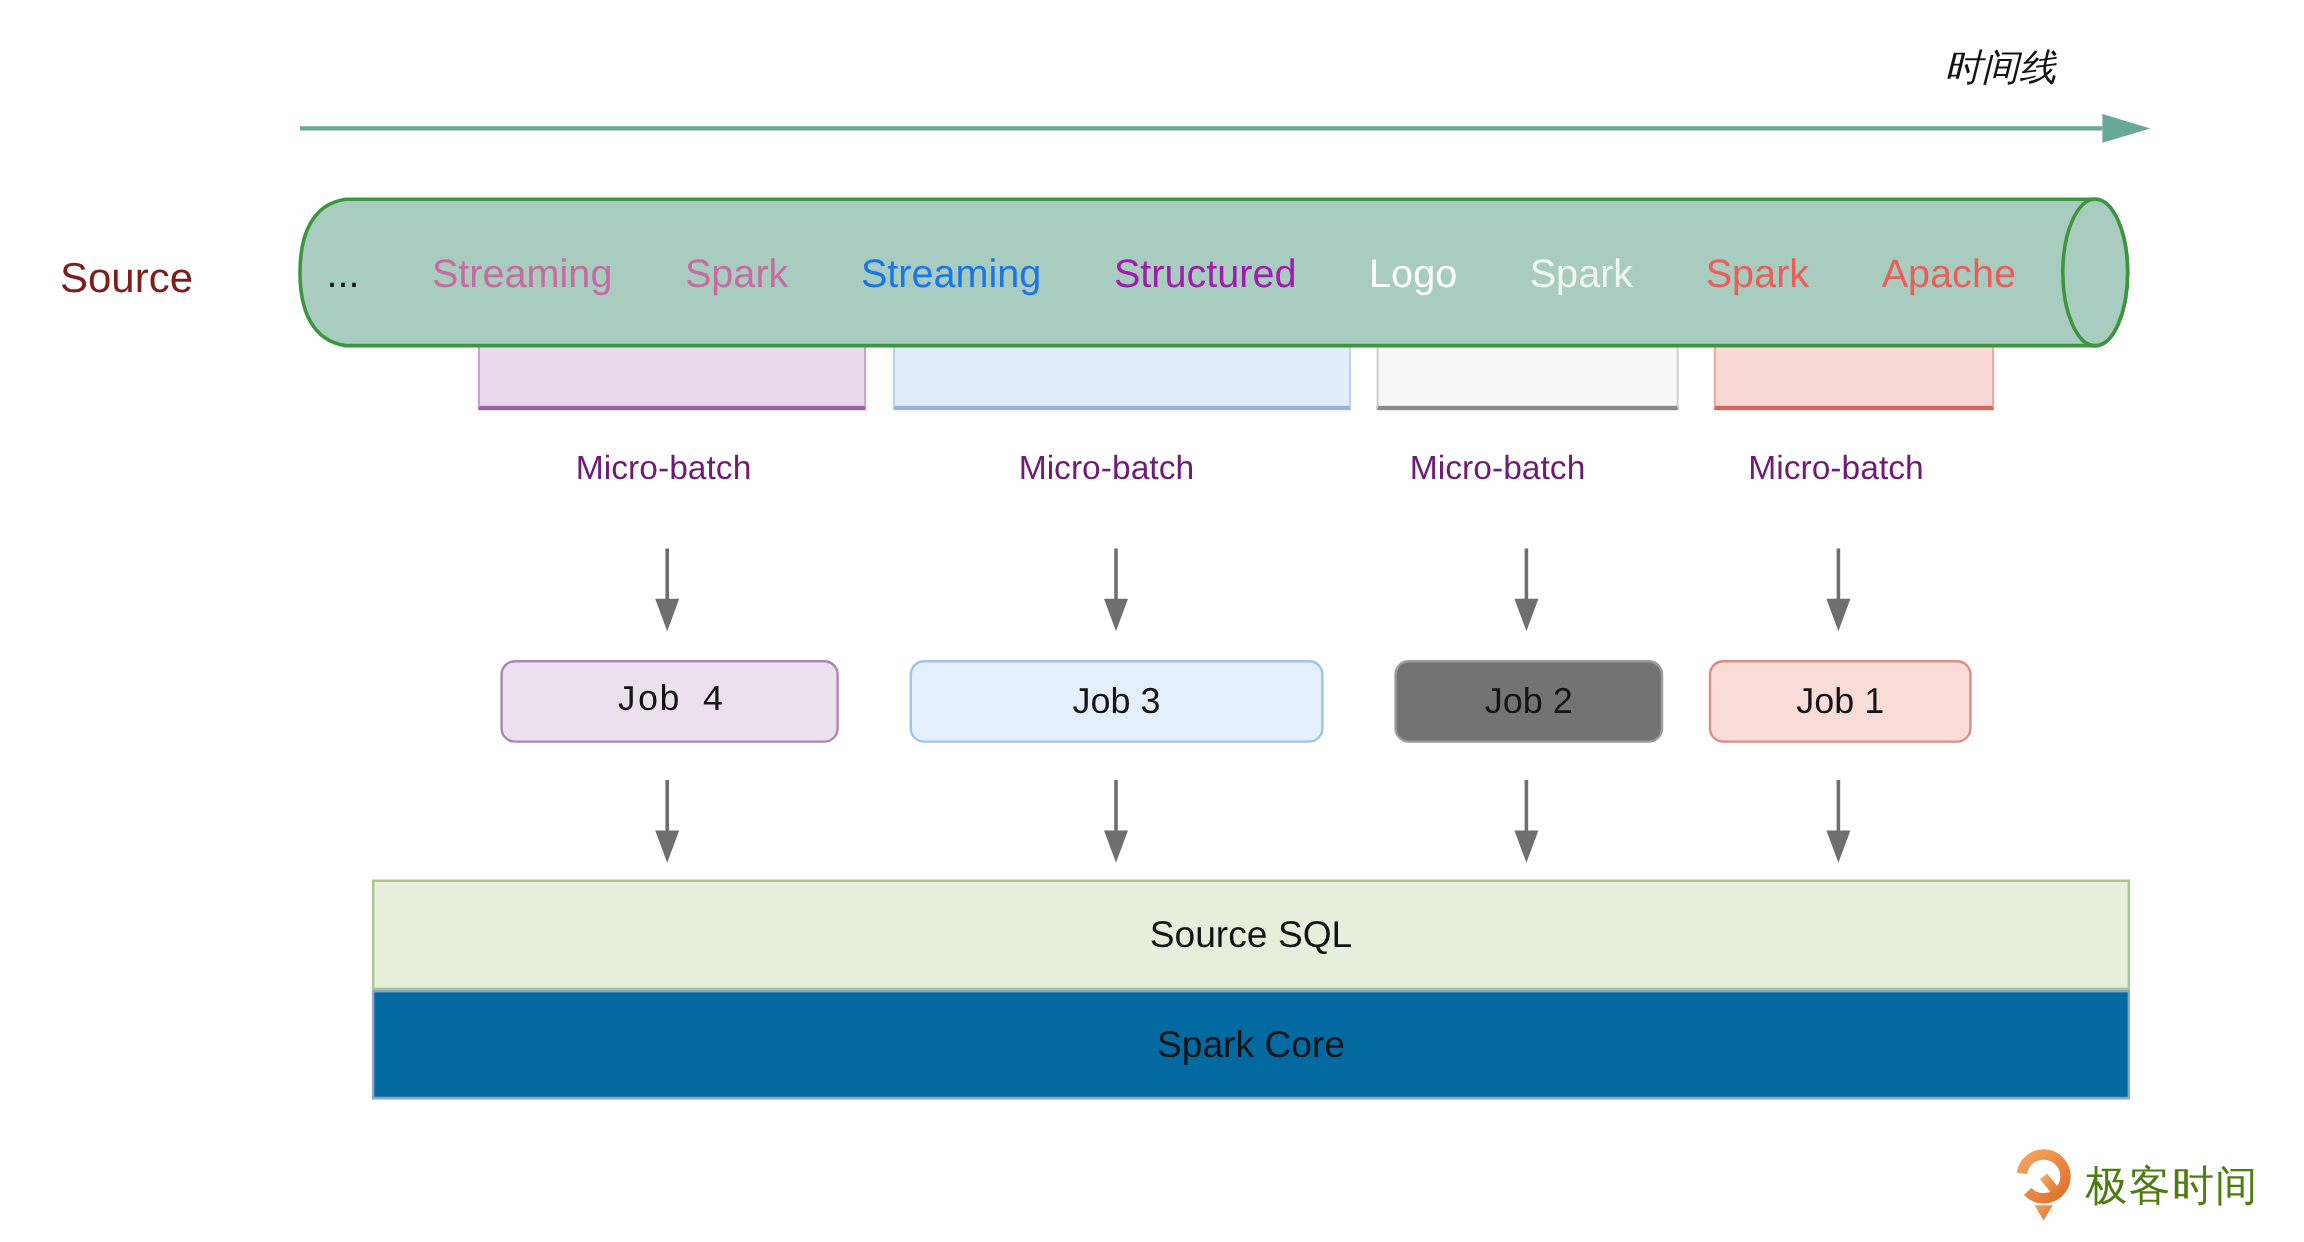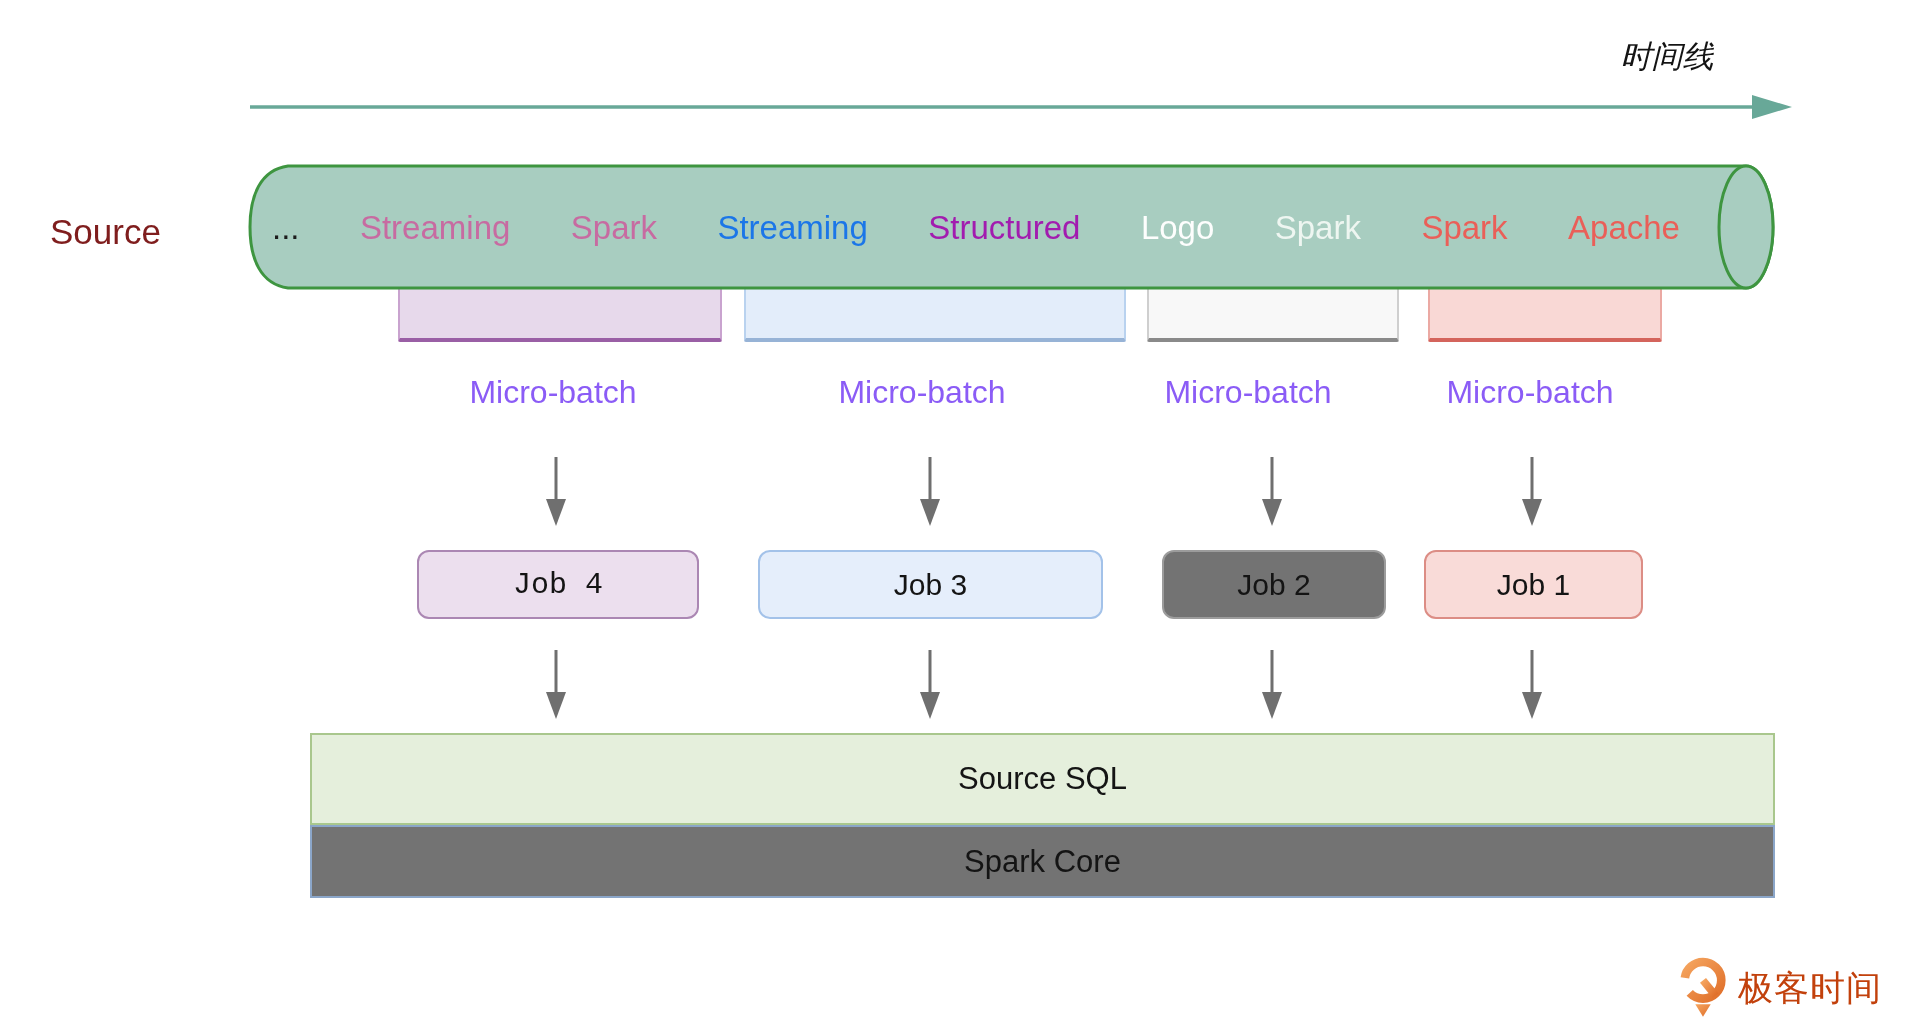--- a/index.html
+++ b/index.html
@@ -4,21 +4,21 @@
 <style>
   html,body{margin:0;padding:0;background:#ffffff;}
   body{font-family:"Liberation Sans","DejaVu Sans",sans-serif;}
   .canvas{position:relative;width:1920px;height:1035px;background:#ffffff;overflow:hidden;}
   .abs{position:absolute;}
   .source-label{font-size:35px;color:#7f1d1d;}
   .timeline-label{font-size:31px;color:#141414;transform:translateX(-50%);}
   .stream-row{display:flex;justify-content:space-between;align-items:center;font-size:33px;white-space:nowrap;z-index:3;}
   .batch-box{z-index:1;border-style:solid;border-width:2px 2px 4px 2px;border-radius:2px;}
   .cyl{z-index:2;}
-  .micro-label{font-size:32px;color:#8b5cf6;transform:translateX(-50%);white-space:nowrap;}
+  .micro-label{font-size:28px;color:#701a75;transform:translateX(-50%);white-space:nowrap;}
   .job-box{border-width:2px;border-style:solid;border-radius:12px;text-align:center;font-size:30px;color:#141414;display:flex;align-items:center;justify-content:center;}
   .layer-box{border-width:2px;border-style:solid;text-align:center;font-size:31px;color:#141414;display:flex;align-items:center;justify-content:center;box-sizing:border-box;}
   .brand-text{font-size:35px;letter-spacing:1px;}
   .arrow-svg{display:block;}
 </style>
 </head>
 <body>
 
 <div class="canvas">
 
@@ -101,32 +101,32 @@
       <polygon points="3,44 23,44 13,71" fill="#6f6f6f"></polygon>
     </svg>
   <svg class="abs arrow-svg" style="left:1519px;top:648px;" width="26" height="72" viewBox="0 0 26 72">
       <line x1="13" y1="2" x2="13" y2="48" stroke="#6f6f6f" stroke-width="3"></line>
       <polygon points="3,44 23,44 13,71" fill="#6f6f6f"></polygon>
     </svg>
 
   <div class="abs layer-box" style="left: 310px; top: 733px; width: 1465px; height: 92px; background-color: rgb(229, 239, 220); border-color: rgb(169, 199, 141);">
     <span>Source SQL</span>
   </div>
-  <div class="abs layer-box" style="left: 310px; top: 825px; width: 1465px; height: 73px; background-color: #737373; border-color: rgb(139, 166, 201);">
+  <div class="abs layer-box" style="left: 310px; top: 825px; width: 1465px; height: 91px; background-color: #0369a1; border-color: rgb(139, 166, 201);">
     <span>Spark Core</span>
   </div>
 
   <div class="abs" style="left:1678px;top:956px;display:flex;align-items:center;gap:10px;">
     <svg width="50" height="64" viewBox="0 0 52 66">
       <defs>
         <linearGradient id="gkgrad" x1="0" y1="0" x2="1" y2="1">
           <stop offset="0" stop-color="#f5a55f"></stop>
           <stop offset="1" stop-color="#e06f2a"></stop>
         </linearGradient>
       </defs>
       <circle cx="26" cy="25" r="19" fill="none" stroke="url(#gkgrad)" stroke-width="9" stroke-dasharray="103 17" stroke-dashoffset="-62"></circle>
       <line x1="26" y1="25" x2="39" y2="41" stroke="url(#gkgrad)" stroke-width="8"></line>
       <path d="M 18 50 L 34 50 L 26 63 Z" fill="url(#gkgrad)"></path>
     </svg>
-    <span class="brand-text" style="color: #c2410c;">极客时间</span>
+    <span class="brand-text" style="color: #4d7c0f;">极客时间</span>
   </div>
 
 </div>
 
 </body></html>

